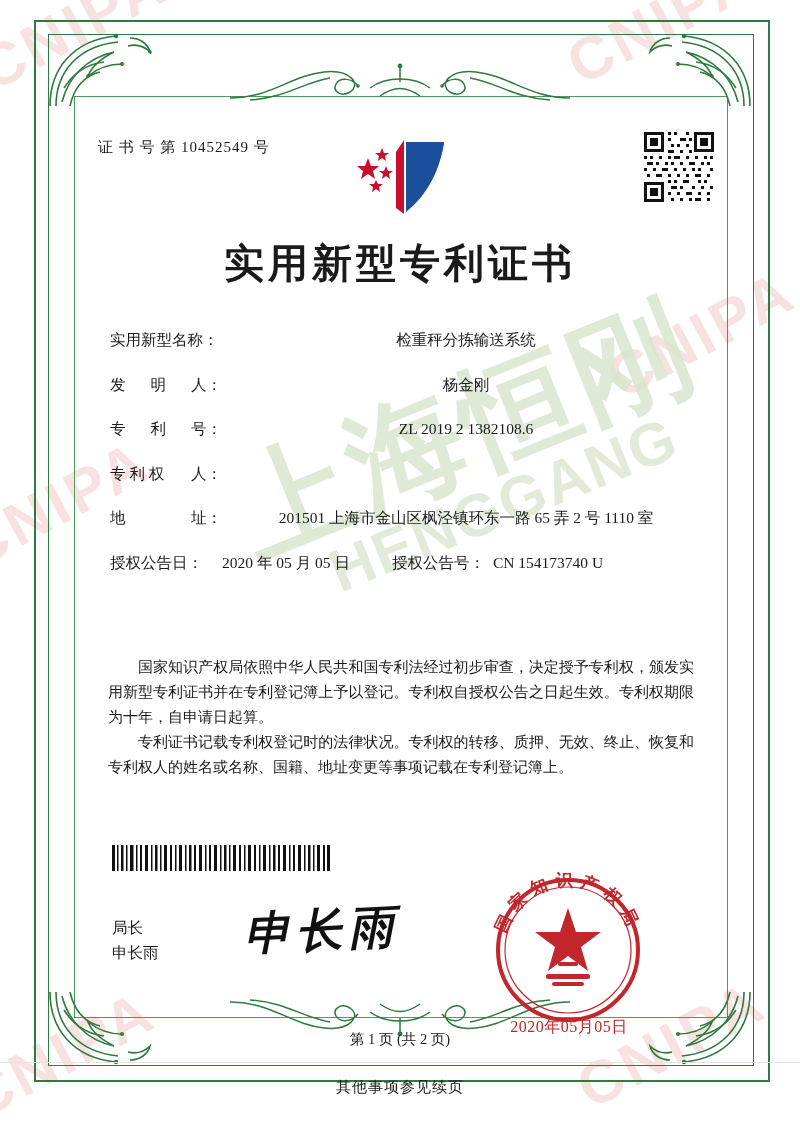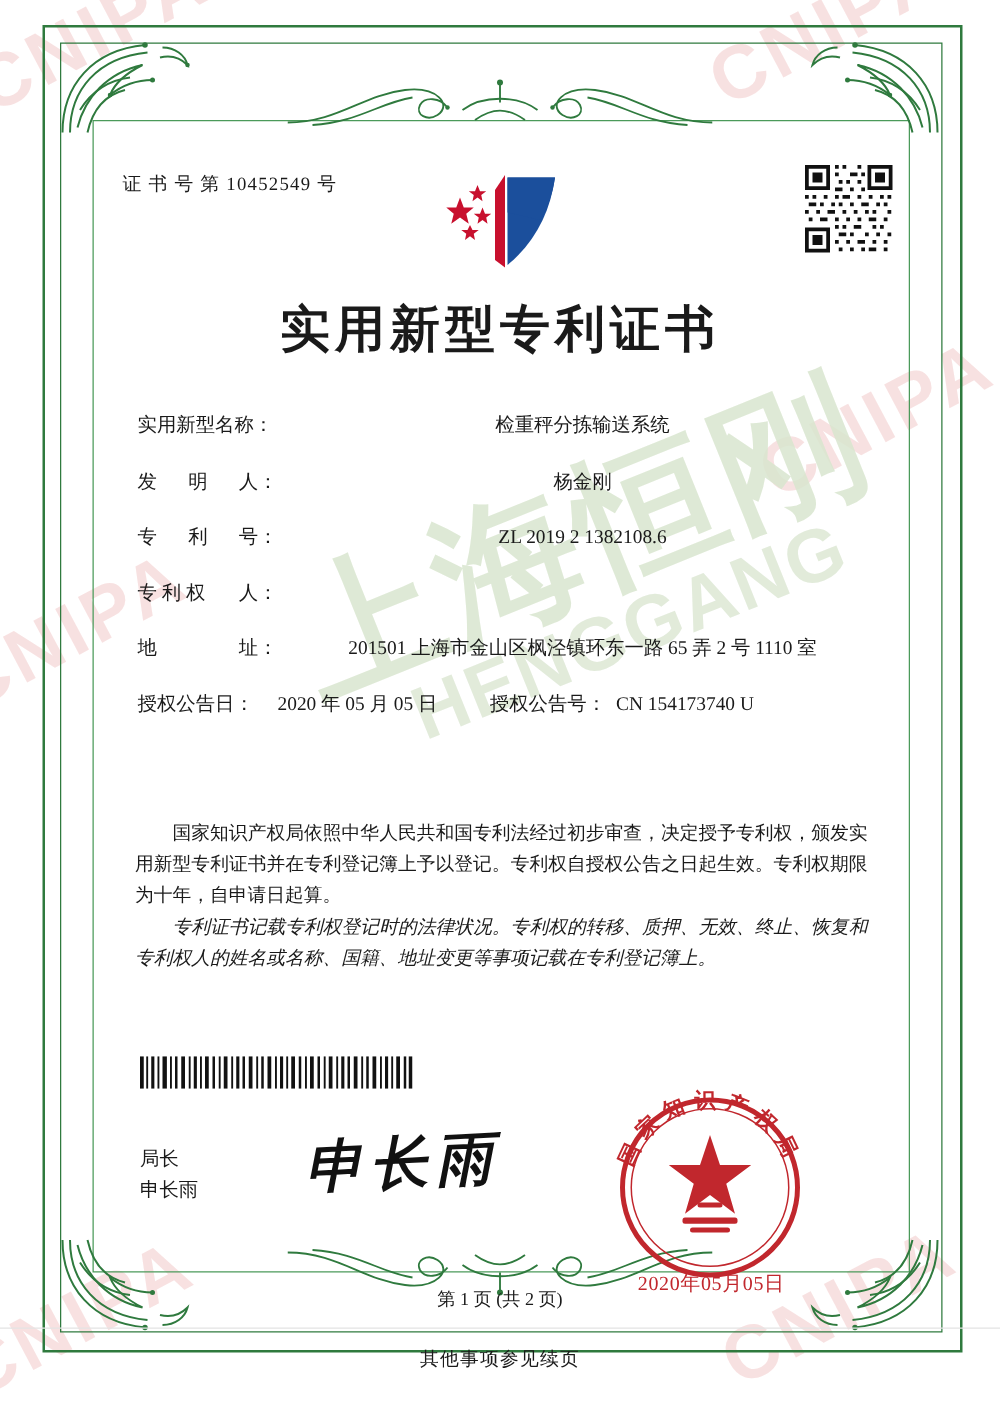--- a/index.html
+++ b/index.html
@@ -188,21 +188,21 @@
   .para {
     position: absolute;
     left: 108px;
     width: 586px;
     font-size: 15px;
     line-height: 25px;
     text-align: justify;
     text-indent: 30px;
   }
   .para.p1 { top: 655px; }
-  .para.p2 { top: 730px; font-style: italic; }
+  .para.p2 { top: 730px; }
 
   .barcode {
     position: absolute;
     left: 112px; top: 845px;
     width: 218px; height: 26px;
   }
   .barcode svg { display: block; }
 
   .signer {
     position: absolute;

